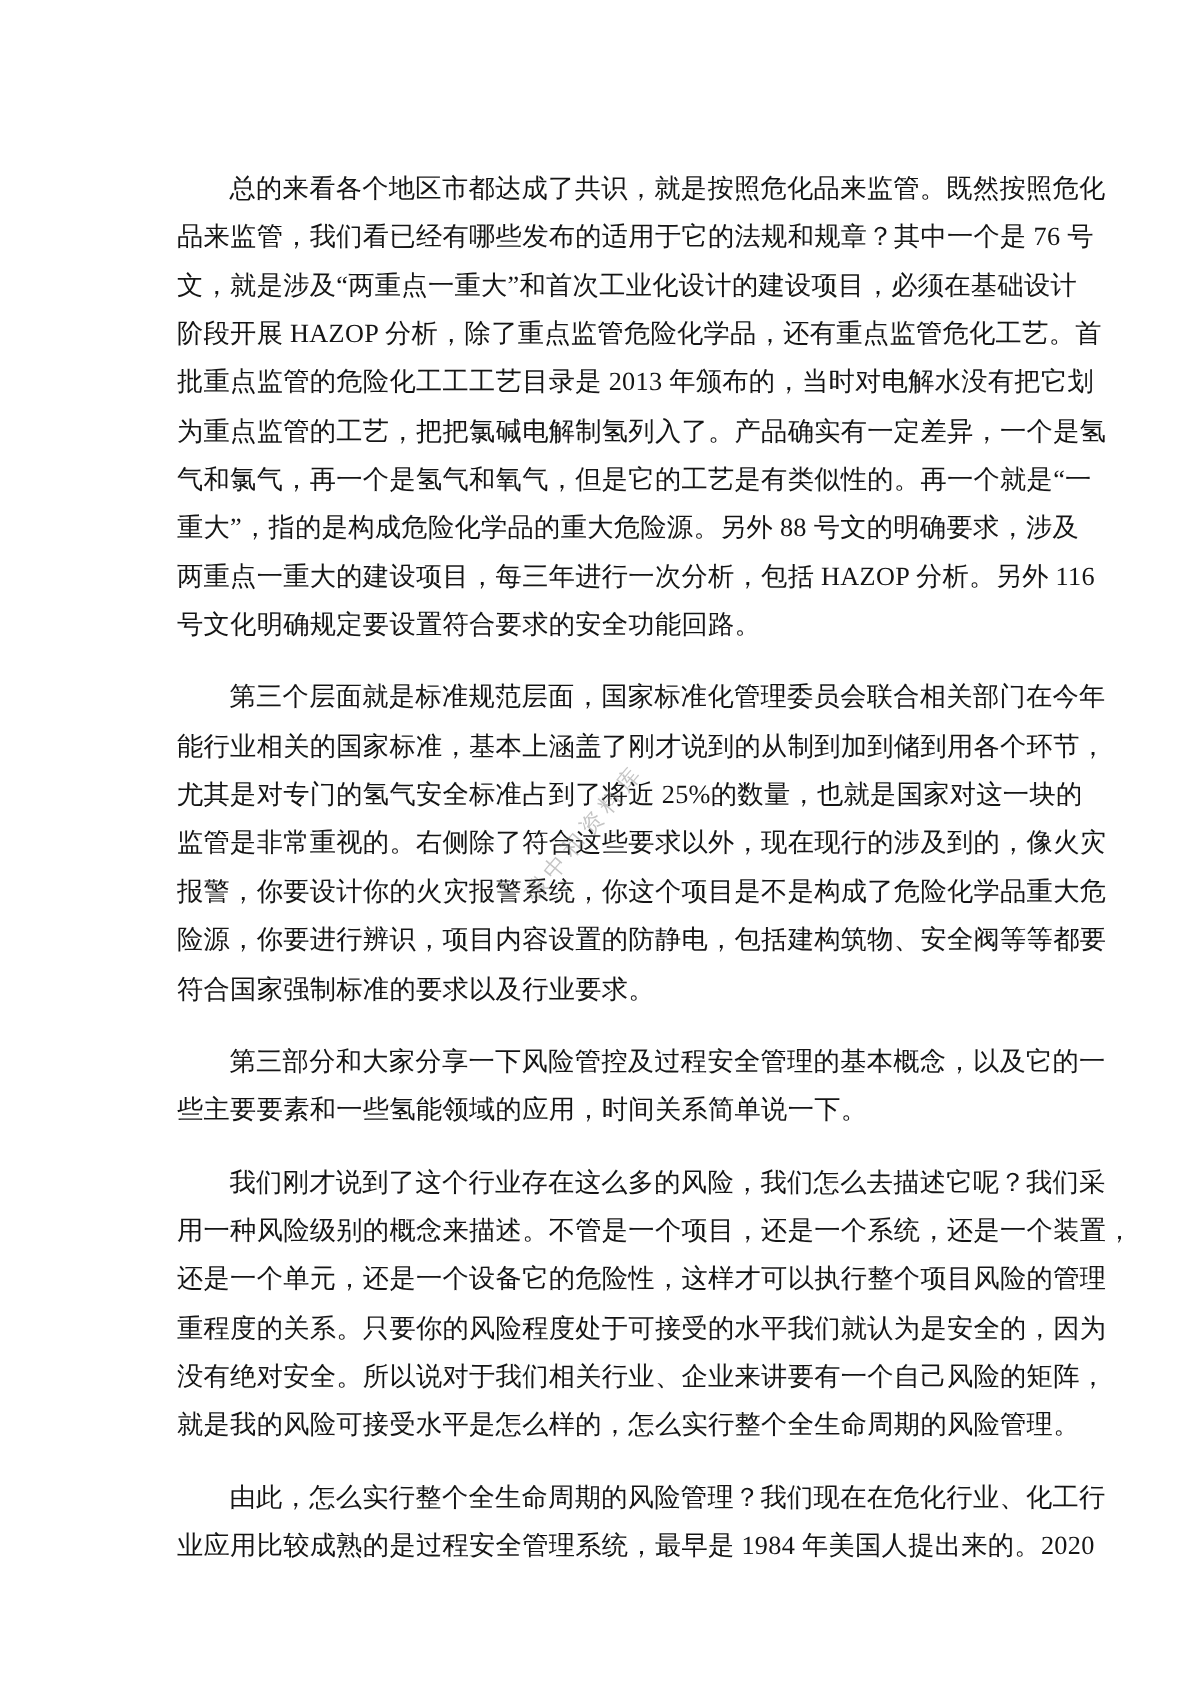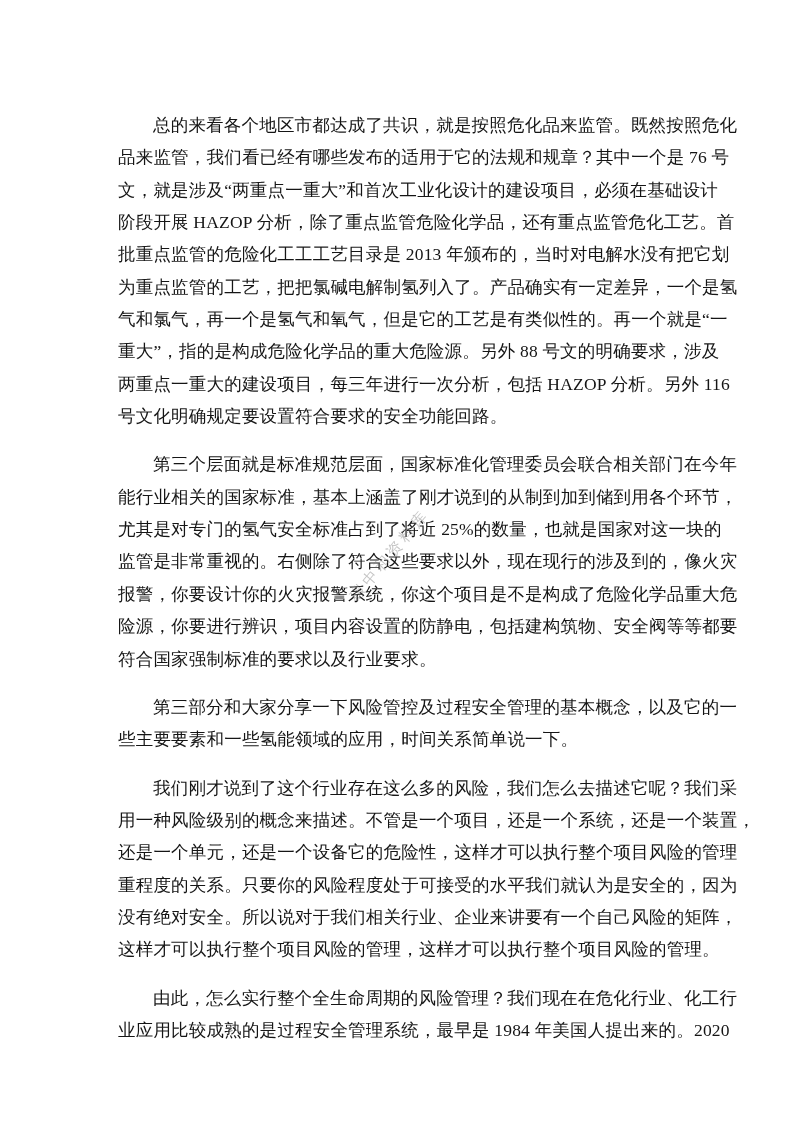--- a/index.html
+++ b/index.html
@@ -83,20 +83,20 @@
       <div class="para">
         <div class="line first">第三部分和大家分享一下风险管控及过程安全管理的基本概念，以及它的一</div>
         <div class="line short">些主要要素和一些氢能领域的应用，时间关系简单说一下。</div>
       </div>
       <div class="para">
         <div class="line first">我们刚才说到了这个行业存在这么多的风险，我们怎么去描述它呢？我们采</div>
         <div class="line">用一种风险级别的概念来描述。不管是一个项目，还是一个系统，还是一个装置，</div>
         <div class="line">还是一个单元，还是一个设备它的危险性，这样才可以执行整个项目风险的管理</div>
         <div class="line">重程度的关系。只要你的风险程度处于可接受的水平我们就认为是安全的，因为</div>
         <div class="line">没有绝对安全。所以说对于我们相关行业、企业来讲要有一个自己风险的矩阵，</div>
-        <div class="line short">这样才可以执行整个项目风险的管理，这样才可以执行整个项目风险的管理。</div>
+        <div class="line short">就是我的风险可接受水平是怎么样的，怎么实行整个全生命周期的风险管理。</div>
       </div>
       <div class="para">
         <div class="line first">由此，怎么实行整个全生命周期的风险管理？我们现在在危化行业、化工行</div>
         <div class="line">业应用比较成熟的是过程安全管理系统，最早是 1984 年美国人提出来的。2020</div>
       </div>
     </div>
 </div>
 
 </body></html>

